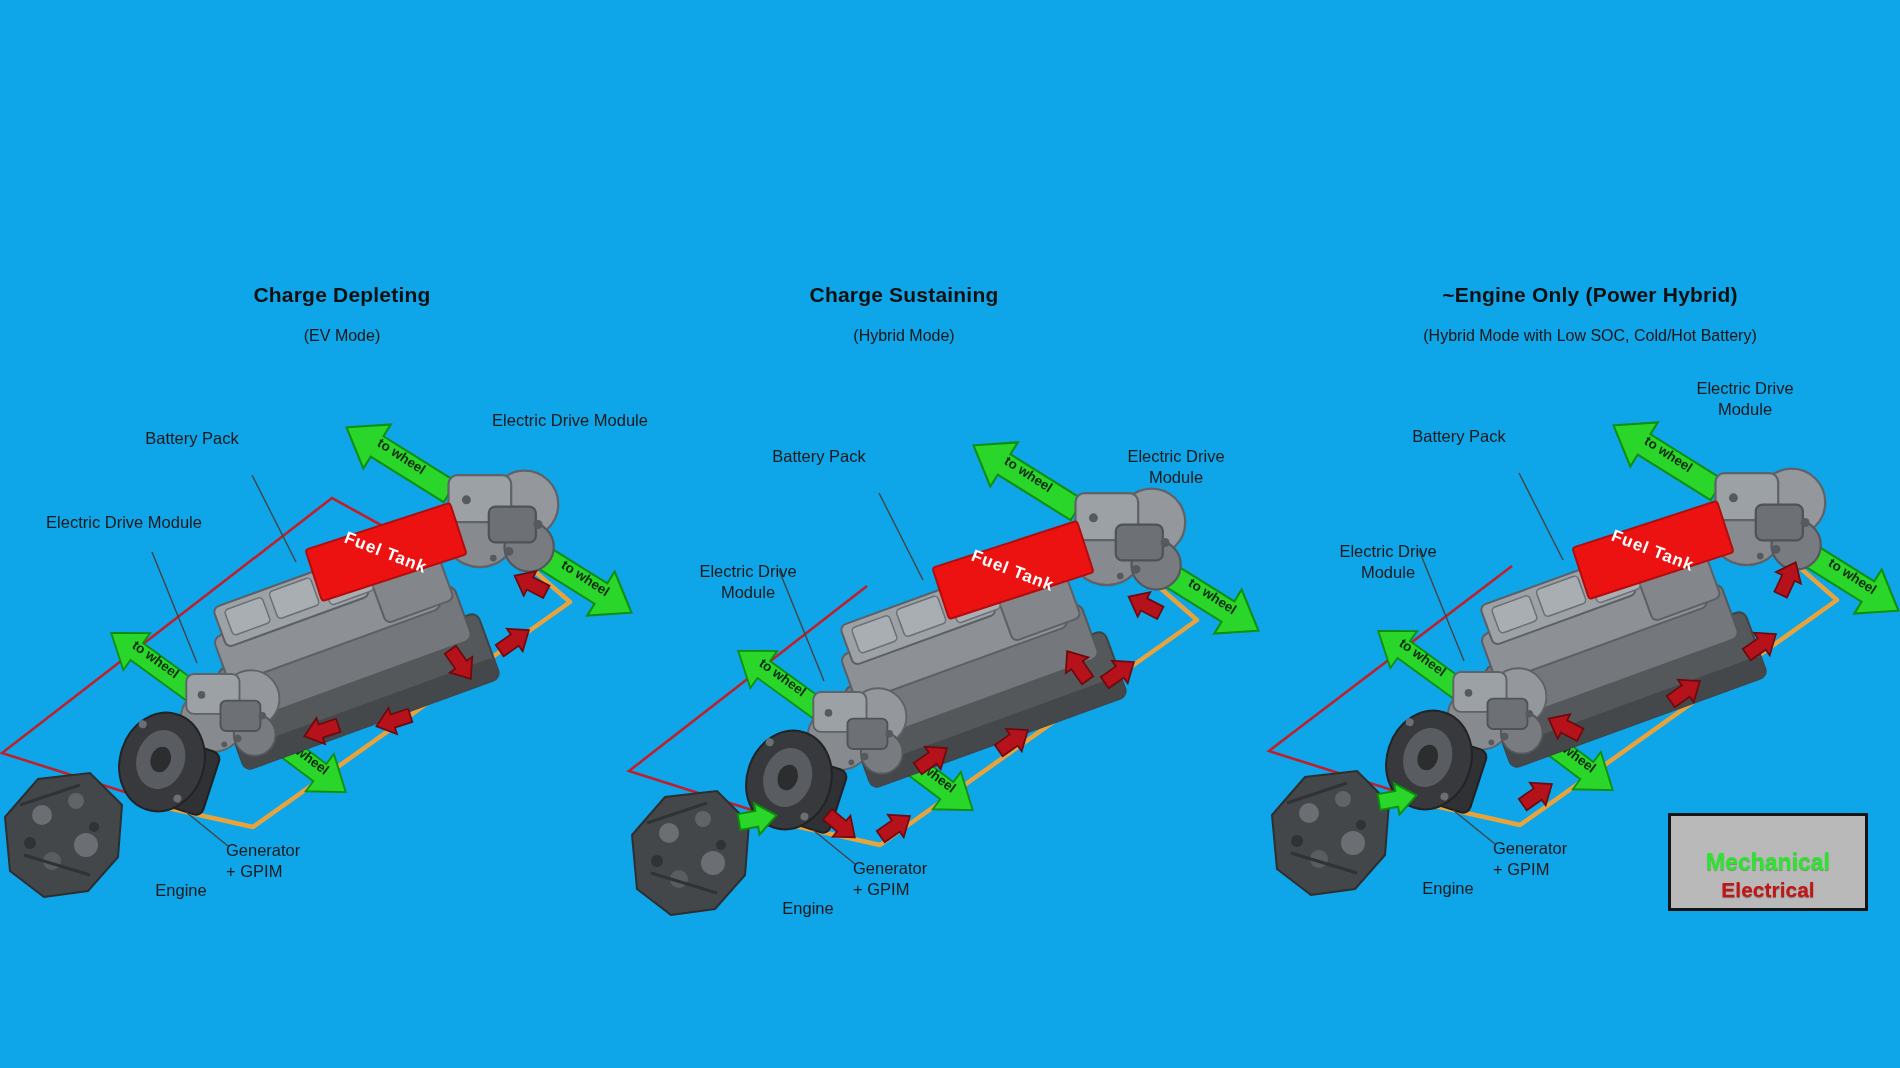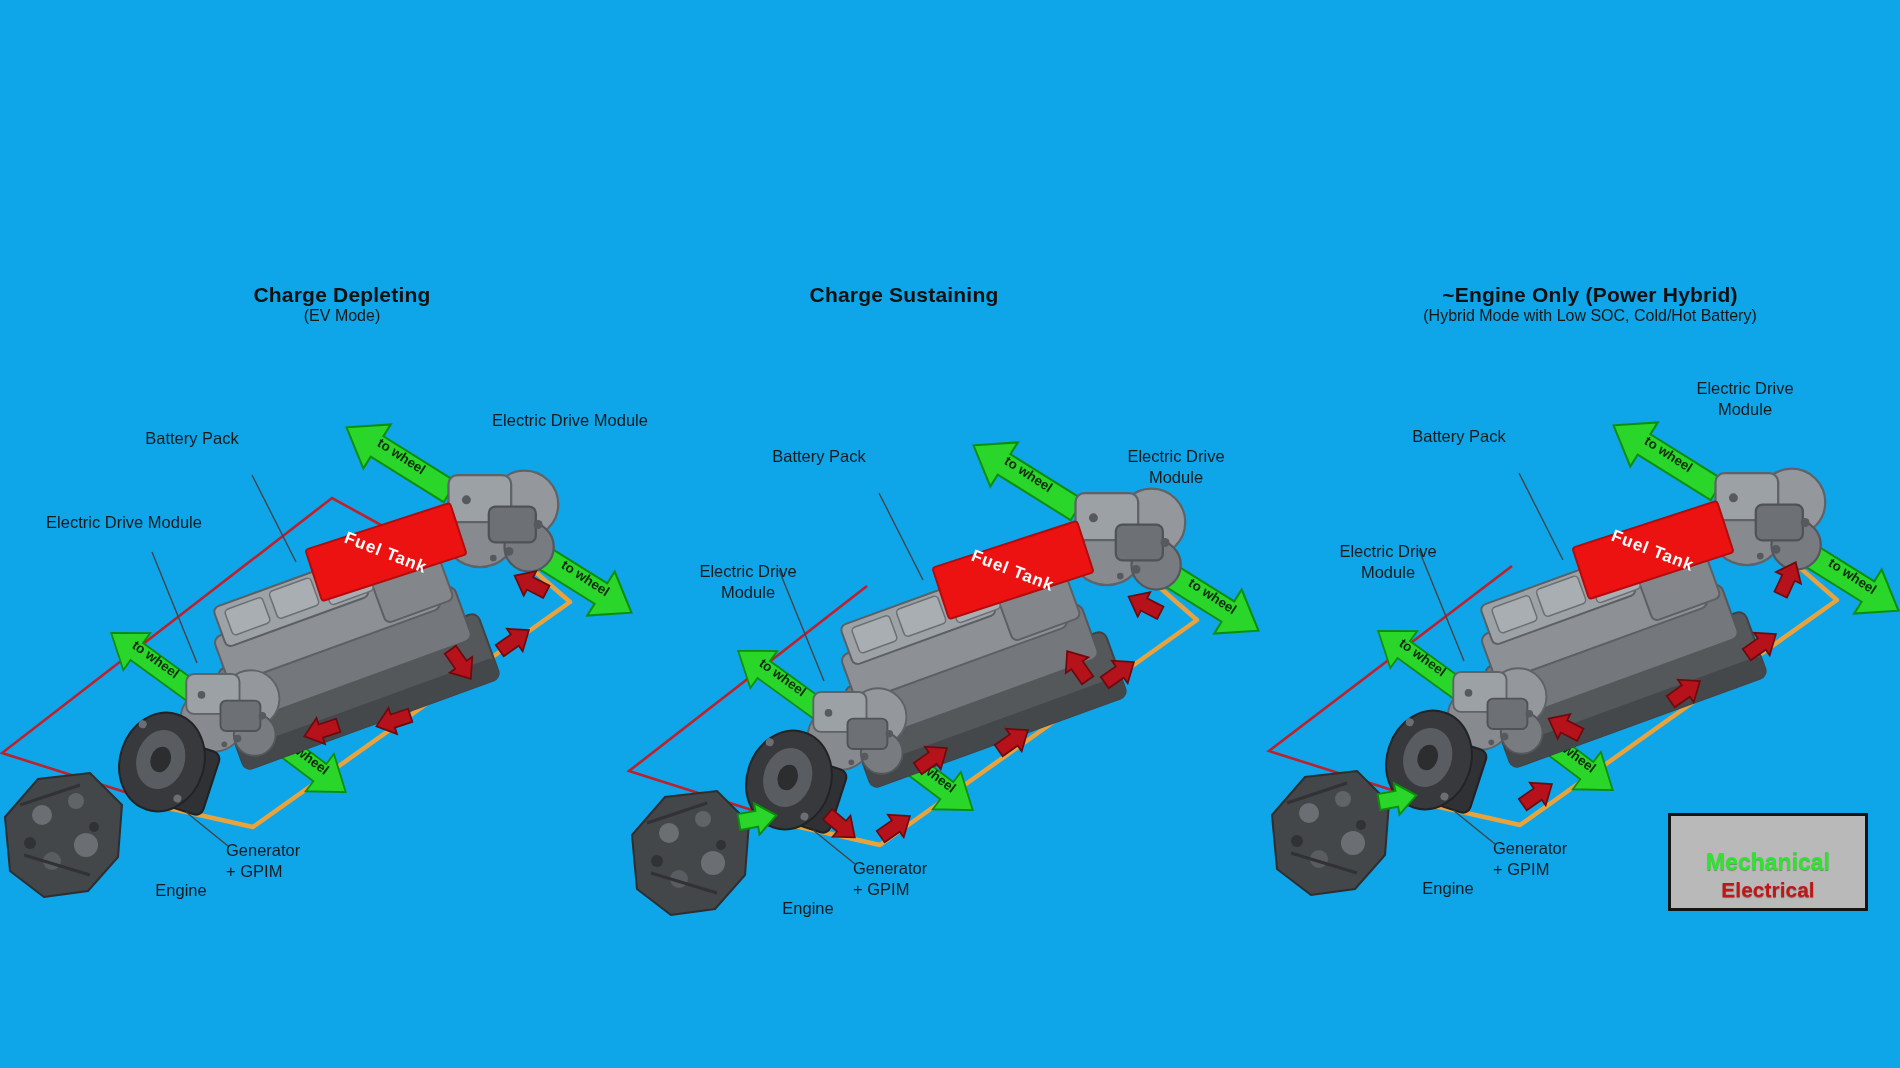--- a/index.html
+++ b/index.html
@@ -1,20 +1,20 @@
 <!DOCTYPE html>
 <html><head>
 <meta charset="utf-8">
 <style>
   html,body{margin:0;padding:0;background:#ffffff;}
   #page{position:relative;width:1900px;height:1068px;background:#0ea5e9;overflow:hidden;
         font-family:"Liberation Sans", sans-serif;color:#151515;}
   .title-block{position:absolute;width:480px;text-align:center;}
   .title-block .t{font-size:21px;font-weight:bold;color:#101010;letter-spacing:.2px;}
-  .title-block .s{font-size:16px;color:#161616;margin-top:0;}
+  .title-block .s{font-size:16px;color:#161616;margin-top:20px;}
   .panel{position:absolute;width:640px;height:600px;}
   .panel svg{position:absolute;left:0;top:0;overflow:visible;}
   .lbl{position:absolute;font-size:16.5px;color:#1a1a1a;text-align:center;line-height:1.25;}
   .lbl-battery{left:92px;top:48px;width:200px;}
   .lbl-edm-left{left:65px;top:163px;width:112px;}
   .panel.p0 .lbl-edm-left{left:-36px;top:132px;width:320px;white-space:nowrap;}
   .lbl-edm-right{left:493px;top:48px;width:112px;}
   .panel.p0 .lbl-edm-right{left:420px;top:30px;width:300px;white-space:nowrap;}
   .panel.p2 .lbl-edm-right{left:422px;top:0px;width:112px;}
   .lbl-engine{left:131px;top:500px;width:100px;}
@@ -79,20 +79,21 @@
 </svg>
 
 <div id="page">
 
   <div class="title-block" style="left:102px;top:283px">
     <div class="t">Charge Depleting</div>
     <div class="s">(EV Mode)</div>
   </div>
   <div class="title-block" style="left:664px;top:283px">
     <div class="t">Charge Sustaining</div>
+    <div class="s">(Hybrid Mode)</div>
   </div>
   <div class="title-block" style="left:1350px;top:283px">
     <div class="t">~Engine Only (Power Hybrid)</div>
     <div class="s">(Hybrid Mode with Low SOC, Cold/Hot Battery)</div>
   </div>
 
   <div class="panel p0" style="left:0px;top:380px">
     <svg class="diagram" width="640" height="600" viewBox="0 0 640 600">
         <polyline points="390,150 332,118 2,373 150,420" fill="none" stroke="#c0202a" stroke-width="2.6"></polyline>
         <polyline points="168,428 253,447 570,222 508,168" fill="none" stroke="#e8a33d" stroke-width="4.5" stroke-linejoin="round"></polyline>

